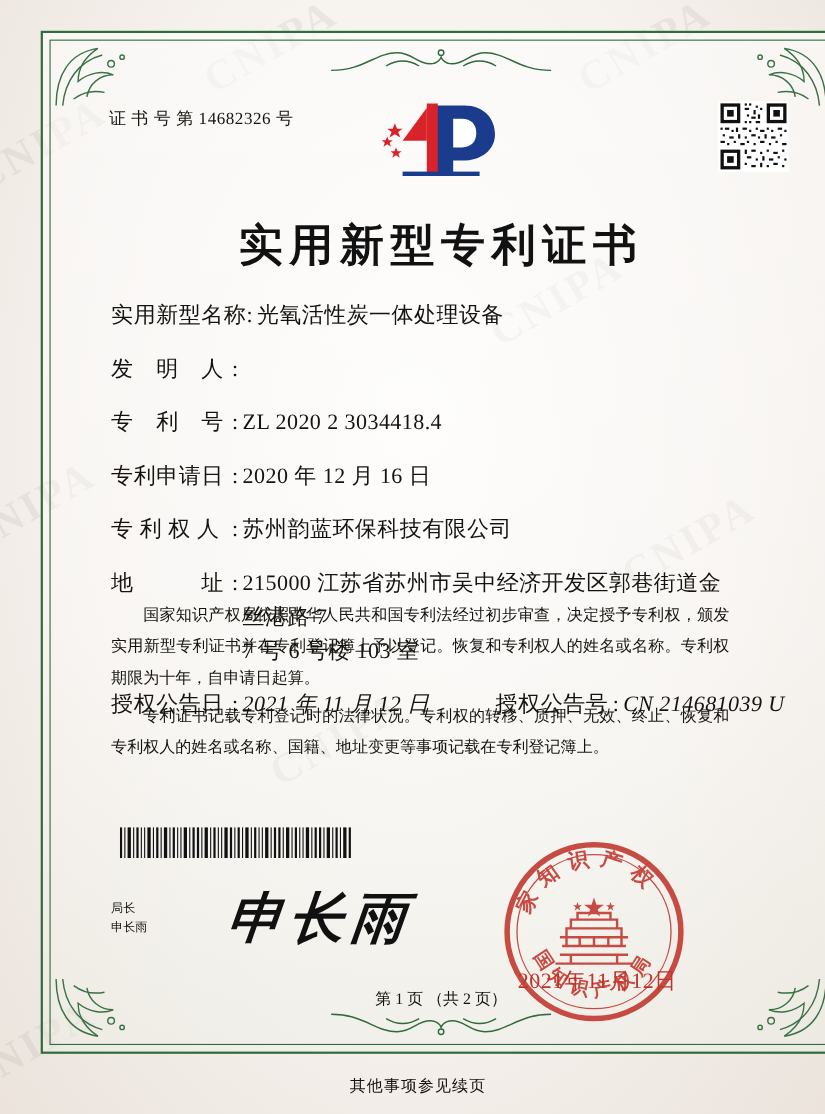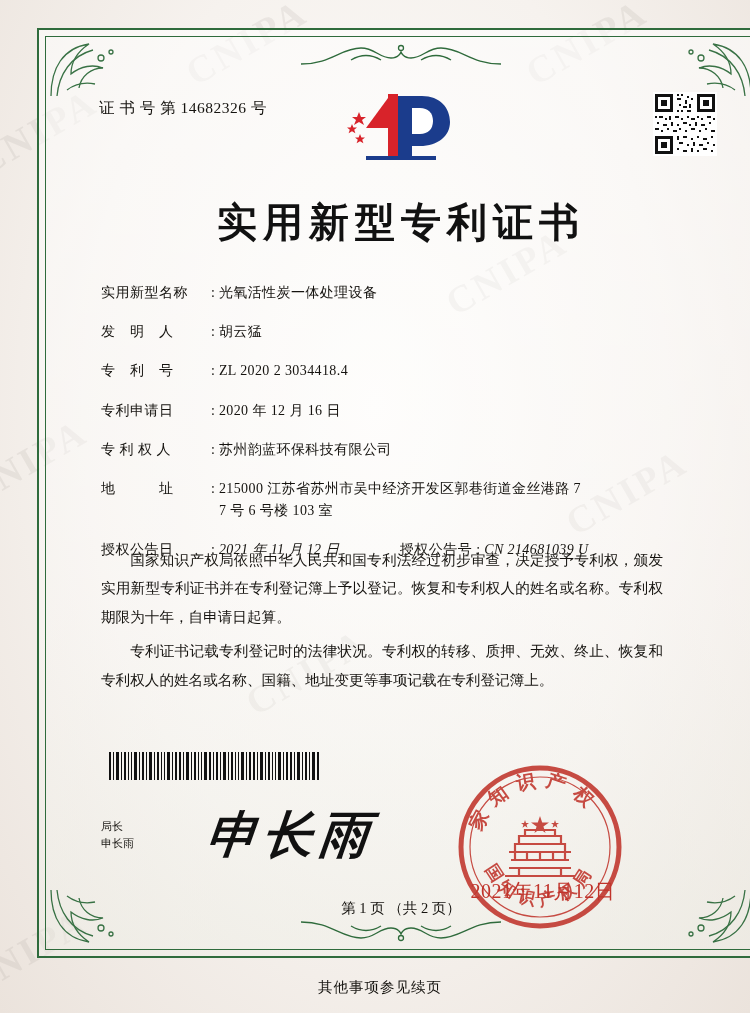--- a/index.html
+++ b/index.html
@@ -143,23 +143,23 @@
     font-weight: bold;
     letter-spacing: 6px;
     color: #111;
     font-family: "Liberation Serif", serif;
   }
 
   
   .fields {
     position: absolute;
     left: 62px;
-    top: 252px;
+    top: 242px;
     width: 560px;
-    font-size: 14px;
+    font-size: 20px;
     color: #15130f;
   }
   .frow {
     display: flex;
     align-items: flex-start;
     margin-bottom: 17.5px;
     line-height: 1.55;
   }
   .flabel {
     flex: 0 0 110px;
@@ -443,21 +443,20 @@
 
       <div class="fields">
         <div class="frow">
           <div class="flabel">实用新型名称</div>
           <div class="fcolon">:</div>
           <div class="fvalue">光氧活性炭一体处理设备</div>
         </div>
         <div class="frow">
           <div class="flabel">发　明　人</div>
           <div class="fcolon">:</div>
-          <div class="fvalue">胡云猛</div>
         </div>
         <div class="frow">
           <div class="flabel">专　利　号</div>
           <div class="fcolon">:</div>
           <div class="fvalue">ZL 2020 2 3034418.4</div>
         </div>
         <div class="frow">
           <div class="flabel">专利申请日</div>
           <div class="fcolon">:</div>
           <div class="fvalue">2020 年 12 月 16 日</div>

